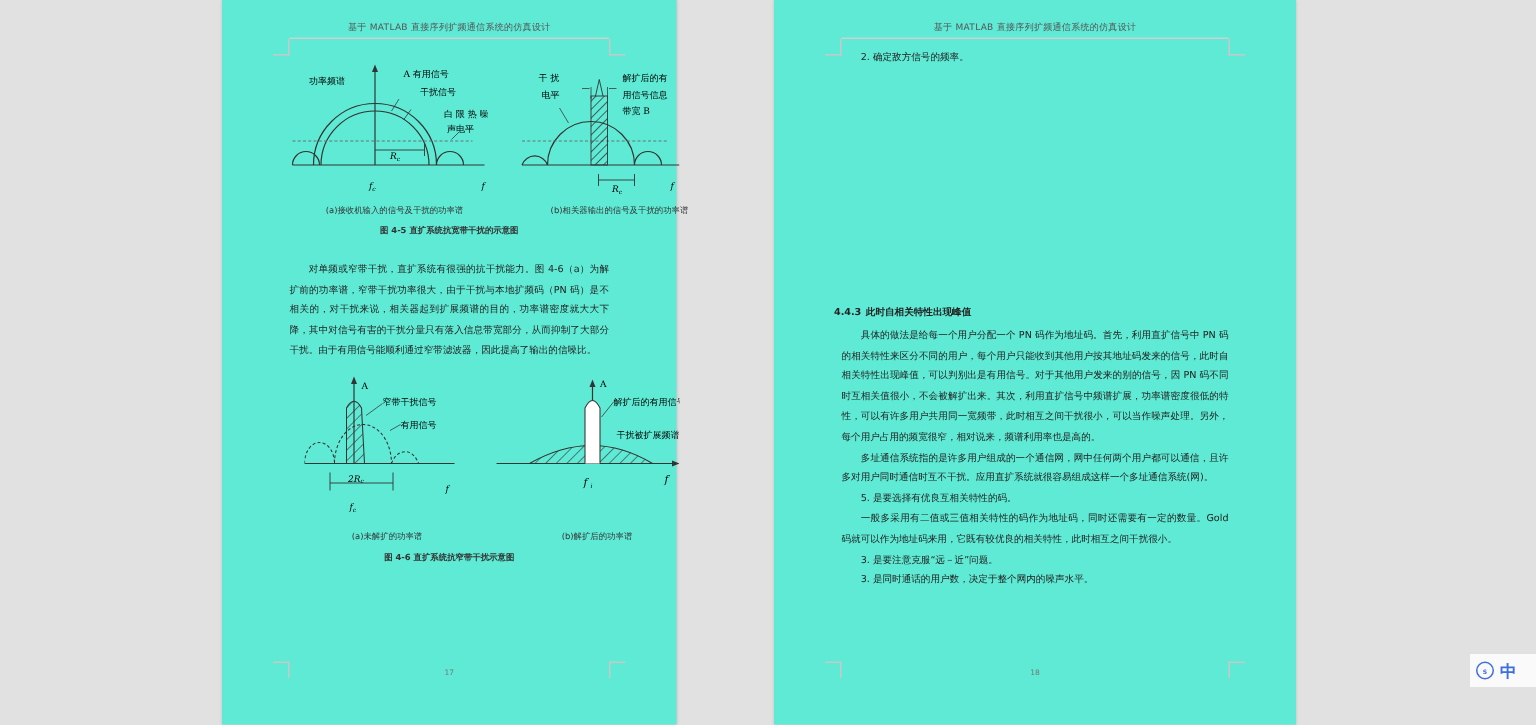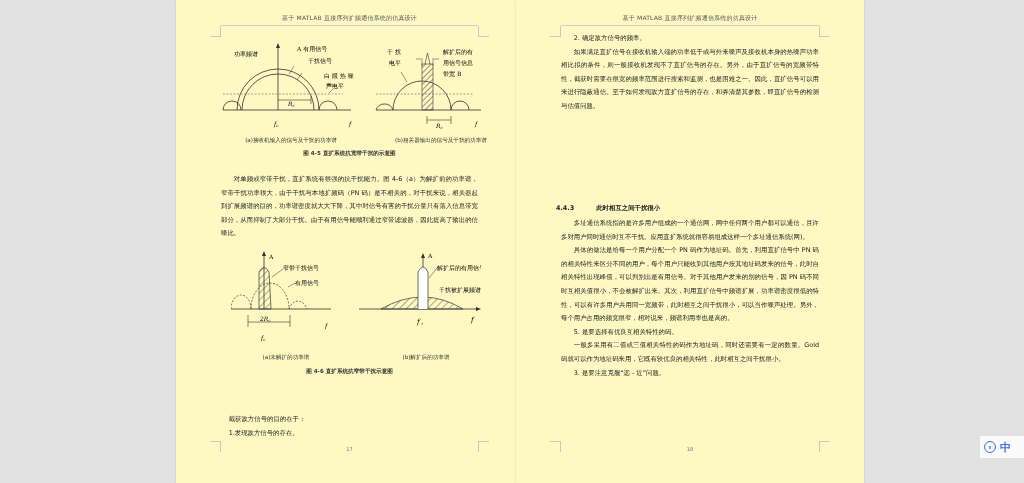--- a/index.html
+++ b/index.html
@@ -3,41 +3,41 @@
 <meta charset="utf-8">
 <style>
   html, body { margin:0; padding:0; }
   body {
     width:1024px; height:483px; overflow:hidden; position:relative;
     background:#e1e1e1;
     font-family: "DejaVu Sans", "Liberation Sans", sans-serif;
     color:#222;
   }
   .page {
-    position:absolute; top:0; height:483px; background:#fef9c3;
+    position:absolute; top:0; height:483px; background:#5eead4;
     box-shadow: 0 0 2px rgba(0,0,0,0.15);
   }
-  #page-left { left:176px; width:347px; }
+  #page-left { left:148px; width:303px; }
   #page-right { left:516px; width:348px; }
   .hdr {
     position:absolute; top:14px; left:45px; right:45px;
     text-align:center; font-size:6px; color:#555; letter-spacing:0.2px;
     border-bottom:1px solid #cfcfcf; padding-bottom:2px;
   }
   .corner { position:absolute; width:10px; height:10px; border-color:#c8c8c8; border-style:solid; border-width:0; }
   .c-tl { top:26px; left:34px; border-right-width:1px; border-bottom-width:1px; }
   .c-tr { top:26px; right:34px; border-left-width:1px; border-bottom-width:1px; }
   .c-bl { top:441px; left:34px; border-right-width:1px; border-top-width:1px; }
   .c-br { top:441px; right:34px; border-left-width:1px; border-top-width:1px; }
   .pgnum { position:absolute; top:446px; left:0; right:0; text-align:center; font-size:5px; color:#777; }
   .body { position:absolute; left:45px; right:45px; font-size:6.4px; line-height:13.6px; color:#222; }
   .para { text-indent:2em; text-align:justify; margin:0; }
   .item { padding-left:2em; margin:0; }
   .sec { font-weight:bold; margin:0; font-size:6.4px; }
-  .sec .num { margin-right:22px; }
+  .sec .num { margin-right:3px; }
   .cap { text-align:center; font-size:5.6px; color:#333; position:absolute; }
   svg text { font-family:"DejaVu Serif", serif; }
   .ime {
     position:absolute; left:980px; top:436px; width:44px; height:22px;
     background:#fafafa; display:flex; align-items:center; gap:4px; padding-left:4px;
     box-sizing:border-box;
   }
   .ime-logo { width:12px; height:12px; border:1.5px solid #3d6fe0; border-radius:50%; box-sizing:border-box;
     font-size:4px; color:#3d6fe0; display:flex; align-items:center; justify-content:center; font-weight:bold; }
   .ime-lang { color:#3d6fe0; font-size:11px; font-weight:bold; }
@@ -148,49 +148,45 @@
     <text x="197" y="8" font-size="6">A</text>
     <text x="206" y="20" font-size="6">解扩后的有用信号</text>
     <text x="208" y="42" font-size="6">干扰被扩展频谱</text>
     <text x="240" y="72" font-size="7" font-style="italic">f</text>
     <text x="186" y="74" font-size="7" font-style="italic"><tspan>f</tspan><tspan font-size="4" dx="2" dy="1">i</tspan></text>
   </svg>
   <div class="cap" style="left:50px;width:120px;top:354px">(a)未解扩的功率谱</div>
   <div class="cap" style="left:175px;width:150px;top:354px">(b)解扩后的功率谱</div>
   <div class="cap" style="left:45px;right:45px;top:368px;font-weight:bold">图 4-6  直扩系统抗窄带干扰示意图</div>
 
-  <div class="body" style="top:413px">
-    <p class="item" style="padding-left:1.2em">截获敌方信号的目的在于：</p>
-    <p class="item" style="padding-left:1.2em">1.发现敌方信号的存在。</p>
-  </div>
   <div class="pgnum">17</div>
 </div>
 
 <div class="page" id="page-right">
   <div class="hdr">基于 MATLAB 直接序列扩频通信系统的仿真设计</div>
   <div class="corner c-tl"></div>
   <div class="corner c-tr"></div>
   <div class="corner c-bl"></div>
   <div class="corner c-br"></div>
 
   <div class="body" style="top:32px">
     <p class="item">2. 确定敌方信号的频率。</p>
-    <p class="para">如果满足直扩信号在接收机输入端的功率低于或与外来噪声及接收机本身的热噪声功率相比拟的条件，则一般接收机发现不了直扩信号的存在。另外，由于直扩信号的宽频带特性，截获时需要在很宽的频率范围进行搜索和监测，也是困难之一。因此，直扩信号可以用来进行隐蔽通信。至于如何发现敌方直扩信号的存在，和弄清楚其参数，即直扩信号的检测与估值问题。</p>
   </div>
 
   <div class="body" style="top:202px;left:40px">
-    <p class="sec"><span class="num">4.4.3</span><span>此时相互之间干扰很小</span></p>
+    <p class="sec"><span class="num">4.4.3</span><span>此时自相关特性出现峰值</span></p>
   </div>
 
   <div class="body" style="top:217px">
+    <p class="para">具体的做法是给每一个用户分配一个 PN 码作为地址码。首先，利用直扩信号中 PN 码的相关特性来区分不同的用户，每个用户只能收到其他用户按其地址码发来的信号，此时自相关特性出现峰值，可以判别出是有用信号。对于其他用户发来的别的信号，因 PN 码不同时互相关值很小，不会被解扩出来。其次，利用直扩信号中频谱扩展，功率谱密度很低的特性，可以有许多用户共用同一宽频带，此时相互之间干扰很小，可以当作噪声处理。另外，每个用户占用的频宽很窄，相对说来，频谱利用率也是高的。</p>
     <p class="para">多址通信系统指的是许多用户组成的一个通信网，网中任何两个用户都可以通信，且许多对用户同时通信时互不干扰。应用直扩系统就很容易组成这样一个多址通信系统(网)。</p>
-    <p class="para">具体的做法是给每一个用户分配一个 PN 码作为地址码。首先，利用直扩信号中 PN 码的相关特性来区分不同的用户，每个用户只能收到其他用户按其地址码发来的信号，此时自相关特性出现峰值，可以判别出是有用信号。对于其他用户发来的别的信号，因 PN 码不同时互相关值很小，不会被解扩出来。其次，利用直扩信号中频谱扩展，功率谱密度很低的特性，可以有许多用户共用同一宽频带，此时相互之间干扰很小，可以当作噪声处理。另外，每个用户占用的频宽很窄，相对说来，频谱利用率也是高的。</p>
     <p class="item">5. 是要选择有优良互相关特性的码。</p>
     <p class="para">一般多采用有二值或三值相关特性的码作为地址码，同时还需要有一定的数量。Gold 码就可以作为地址码来用，它既有较优良的相关特性，此时相互之间干扰很小。</p>
     <p class="item">3. 是要注意克服“远－近”问题。</p>
+    <p class="item">3. 是同时通话的用户数，决定于整个网内的噪声水平。</p>
   </div>
   <div class="pgnum">18</div>
 </div>
 
 <div class="ime">
   <div class="ime-logo">S</div>
   <span class="ime-lang">中</span>
 </div>
 
 </body></html>

